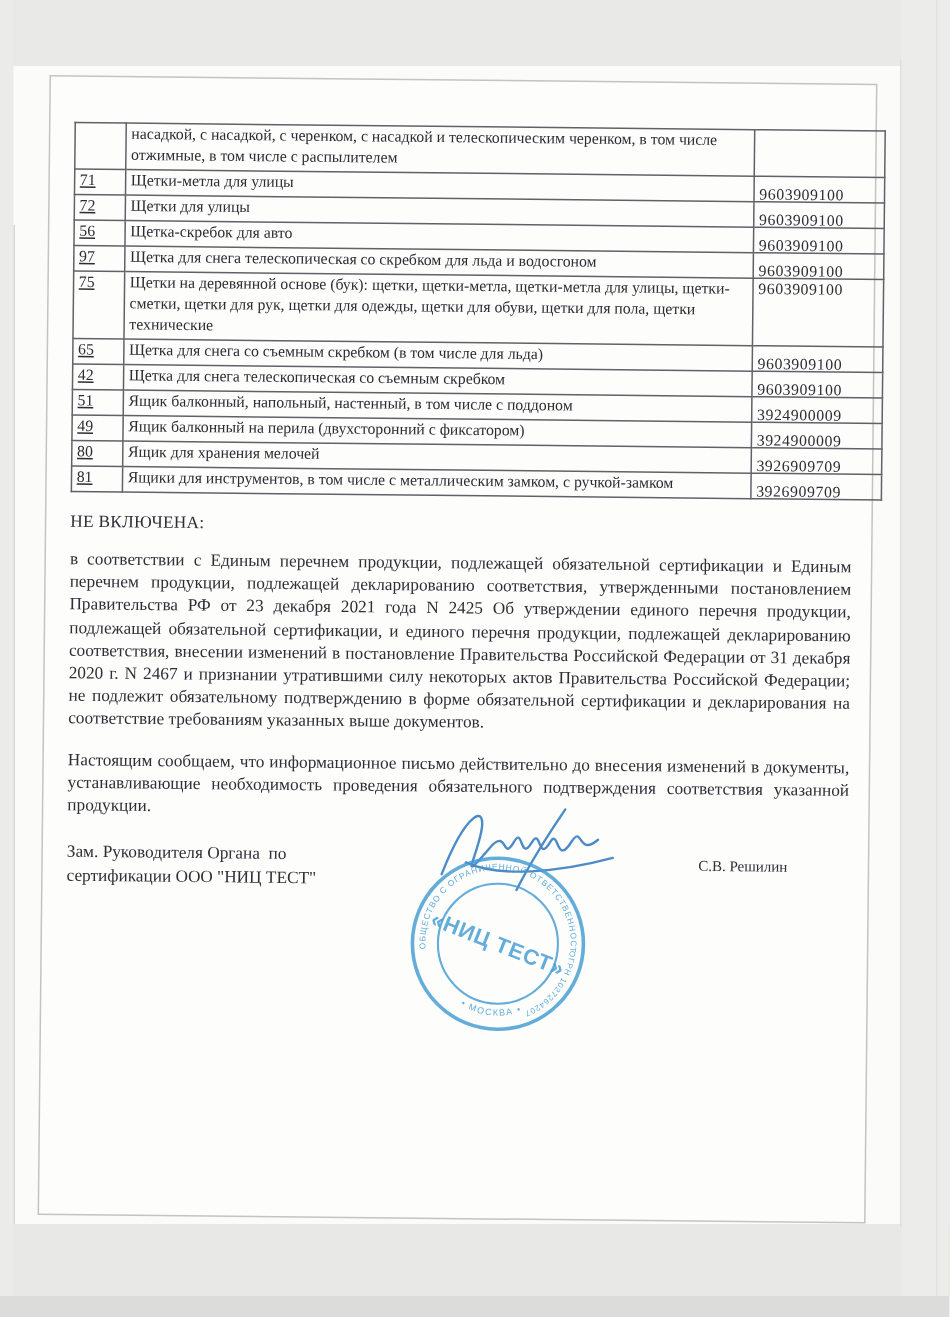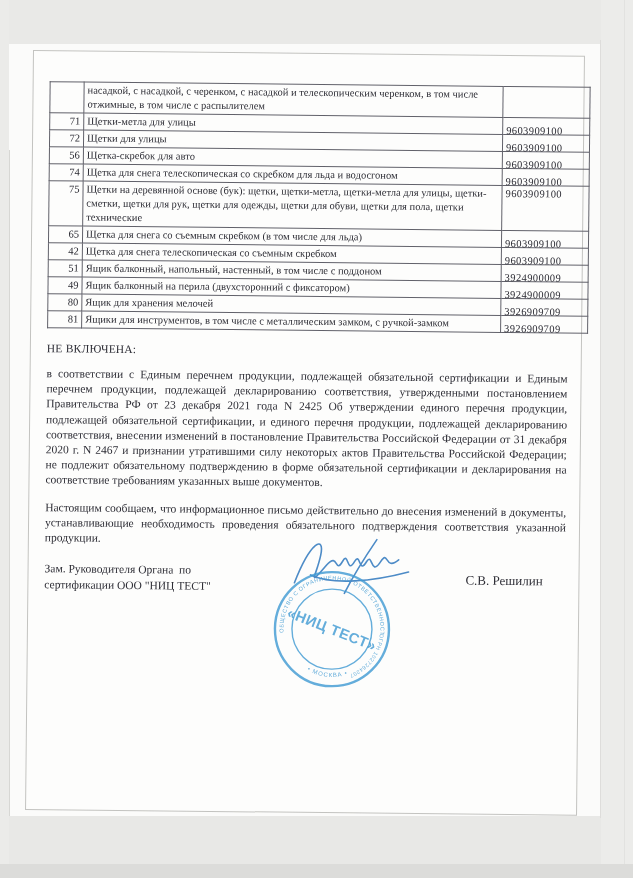--- a/index.html
+++ b/index.html
@@ -27,31 +27,31 @@
   }
 
   table.products{
     border-collapse:collapse;width:523px;table-layout:fixed;
     font-size:10.5px;line-height:14px;color:#2c2c34;
   }
   table.products td{
     border:1px solid #61616a;vertical-align:top;padding:1px 3px 1px 3px;
     overflow:visible;
   }
-  td.c-num {width:27px;text-align:right;padding-left:1px;padding-right:1px;}
+  td.c-num {width:27px;text-align:left;padding-left:1px;padding-right:1px;text-decoration:underline;}
   td.c-desc{width:412px;padding-left:6px;}
   td.c-code{width:80px;padding-left:7px;letter-spacing:0.4px;margin-top:14px;}
   td.c-code .code-low{display:inline-block;transform:translateY(5px);}
 
   .heading{margin:14px 0 0 0;font-size:11.5px;letter-spacing:0.2px;}
   .para{margin:12px 0 0 0;font-size:11.5px;line-height:15.2px;text-align:justify;}
 
   .sig-row{position:relative;margin-top:15px;height:160px;}
   .sig-left{font-size:11.5px;line-height:16px;white-space:pre;}
-  .sig-name{position:absolute;left:421px;top:8px;font-size:13px;}
+  .sig-name{position:absolute;left:421px;top:8px;font-size:10px;}
 
   .scrawl{position:absolute;left:236px;top:-32px;}
   .stamp{position:absolute;left:208px;top:-14px;}
 </style>
 </head>
 <body>
 
 <div class="scan">
   <div class="bg-top"></div>
   <div class="bg-bottom"></div>
@@ -79,21 +79,21 @@
             <td class="c-num">72</td>
             <td class="c-desc">Щетки для улицы</td>
             <td class="c-code"><span class="code-low">9603909100</span></td>
           </tr>
           <tr>
             <td class="c-num">56</td>
             <td class="c-desc">Щетка-скребок для авто</td>
             <td class="c-code"><span class="code-low">9603909100</span></td>
           </tr>
           <tr>
-            <td class="c-num">74</td>
+            <td class="c-num">97</td>
             <td class="c-desc">Щетка для снега телескопическая со скребком для льда и водосгоном</td>
             <td class="c-code"><span class="code-low">9603909100</span></td>
           </tr>
           <tr>
             <td class="c-num">75</td>
             <td class="c-desc">Щетки на деревянной основе (бук): щетки, щетки-метла, щетки-метла для улицы, щетки-сметки, щетки для рук, щетки для одежды, щетки для обуви, щетки для пола, щетки технические</td>
             <td class="c-code"><span>9603909100</span></td>
           </tr>
           <tr>
             <td class="c-num">65</td>

